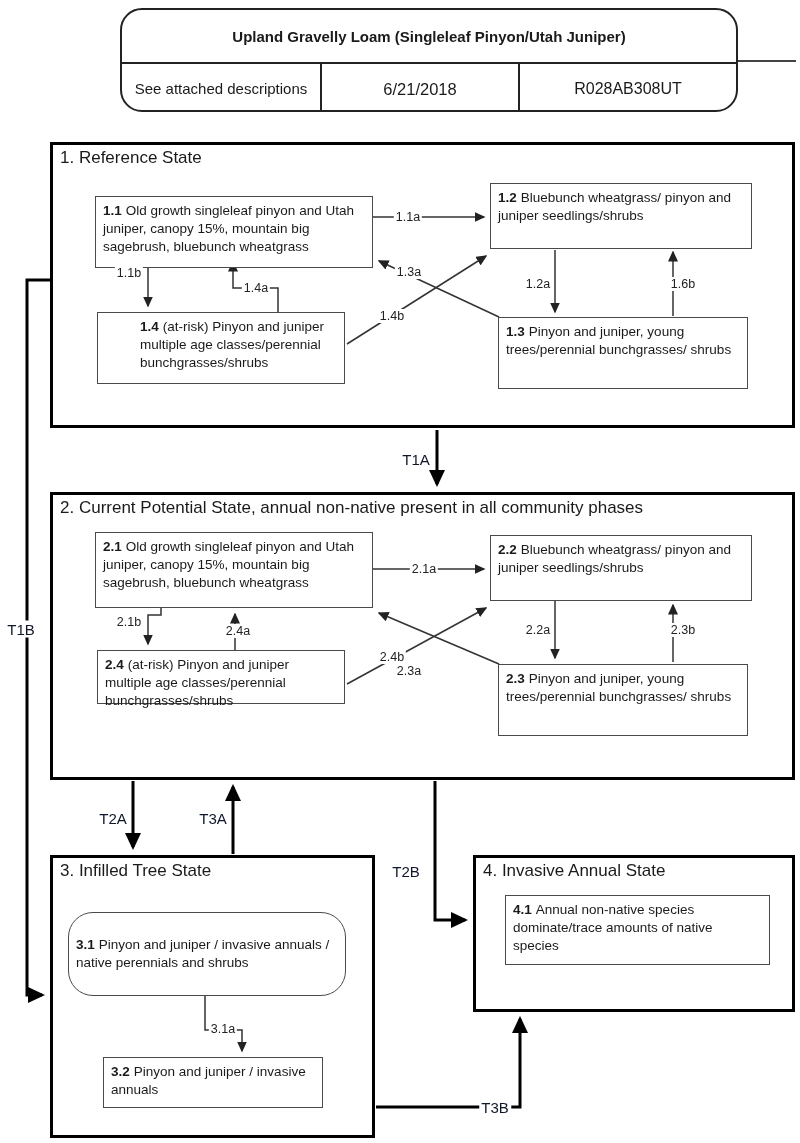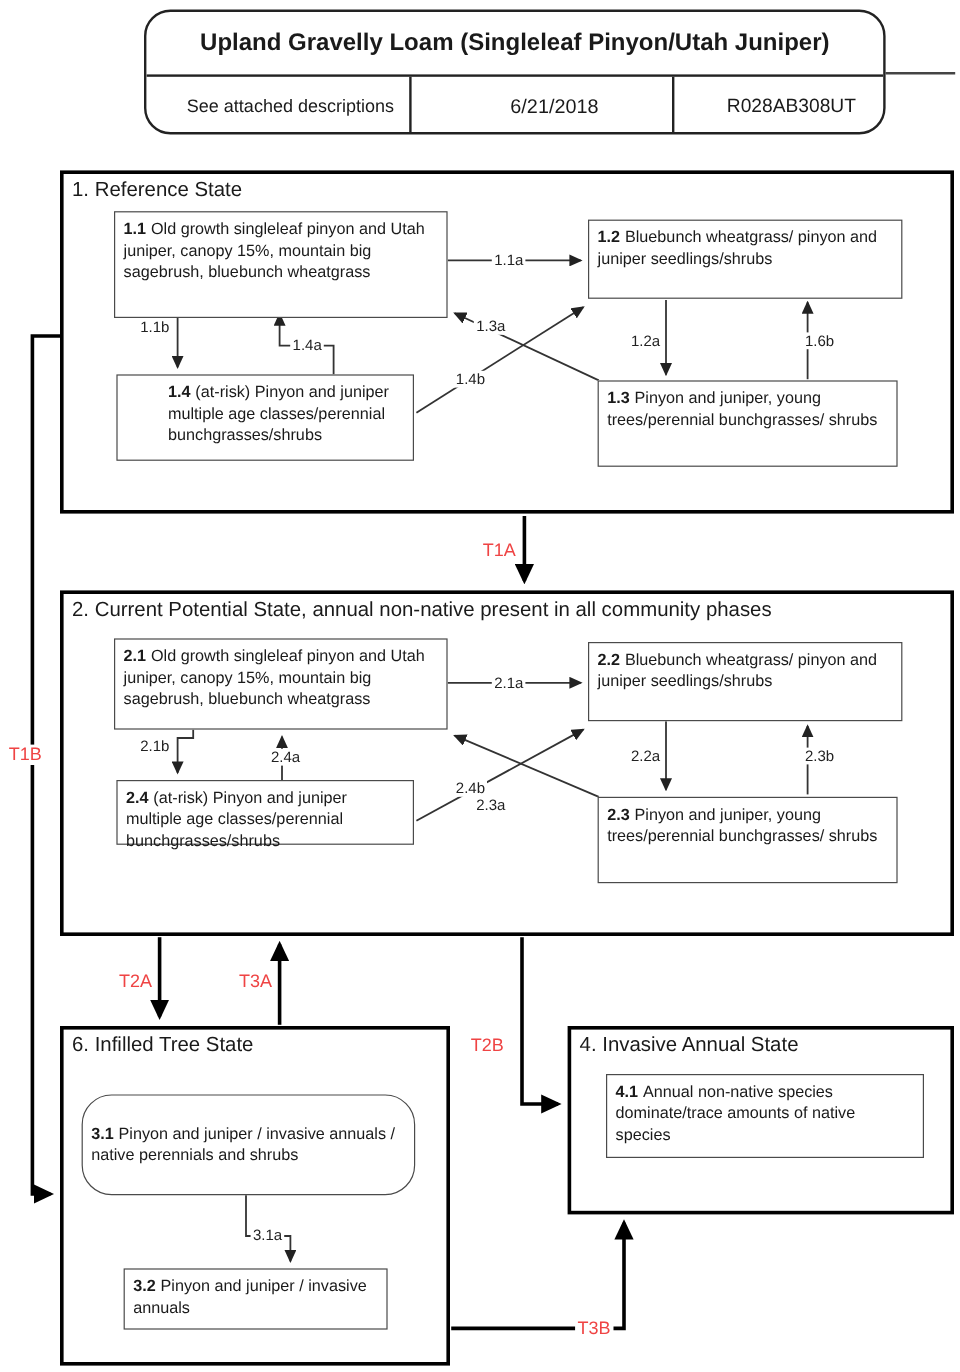--- a/index.html
+++ b/index.html
@@ -5,40 +5,40 @@
   html,body{margin:0;padding:0;background:#fff;}
   #canvas{
     position:relative;width:800px;height:1143px;background:#fff;
     font-family:"Liberation Sans", sans-serif;color:#1a1a1a;overflow:hidden;
   }
   svg.lines{position:absolute;left:0;top:0;z-index:1;}
   .abs{position:absolute;box-sizing:border-box;}
   
   .hdr{border:2px solid #222;border-radius:22px;overflow:hidden;z-index:2;background:#fff;}
   .hdr-title{height:52px;display:flex;align-items:center;justify-content:center;
-    font-weight:bold;font-size:20px;border-bottom:2px solid #222;padding:0 24px;text-align:center;}
+    font-weight:bold;font-size:15px;border-bottom:2px solid #222;padding:0 24px;text-align:center;}
   .hdr-row{display:flex;height:50px;}
   .hdr-cell{display:flex;align-items:center;justify-content:center;text-align:center;
-    font-size:15px;line-height:1.25;padding-left:21px;}
+    font-size:15px;line-height:1.25;}
   .hdr-cell+.hdr-cell{border-left:2px solid #222;}
   .c1{width:198px;}.c2{width:196px;font-size:16.5px;}.c3{flex:1;font-size:16px;}
   
   .state{border:3px solid #000;z-index:2;background:transparent;}
   .state-title{position:absolute;left:7px;top:3px;font-size:17px;white-space:nowrap;}
   
   .phase{border:1.5px solid #4a4a4a;background:#fff;z-index:3;padding:5px 7px;
     font-size:13.5px;line-height:1.32;}
   .phase b{margin-right:4px;}
   .vcenter{display:flex;align-items:center;border-radius:25px;}
   .vcenter .inner{width:100%;}
   
   .plabel{position:absolute;z-index:4;transform:translate(-50%,-50%);
     font-size:12.5px;background:#fff;padding:0 2px;white-space:nowrap;color:#222;}
   .tlabel{position:absolute;z-index:4;transform:translate(-50%,-50%);
-    font-size:15px;background:#fff;padding:0 2px;white-space:nowrap;color:#ef4444;}
+    font-size:15px;background:#fff;padding:0 2px;white-space:nowrap;color:#0f172a;}
 </style>
 </head>
 <body>
 
 <div id="canvas">
 
   <svg class="lines" width="800" height="1143" viewBox="0 0 800 1143">
     <defs>
       <marker id="ah" markerUnits="userSpaceOnUse" markerWidth="11" markerHeight="10" refX="9.5" refY="5" orient="auto">
         <path d="M0,0 L11,5 L0,10 z" fill="#222"></path>
@@ -81,21 +81,21 @@
     <div class="hdr-row">
       <div class="hdr-cell c1">See attached descriptions</div>
       <div class="hdr-cell c2">6/21/2018</div>
       <div class="hdr-cell c3">R028AB308UT</div>
     </div>
   </div>
 
   <div class="abs state" style="left:50px;top:142px;width:745px;height:286px;">
     <div class="state-title">1. Reference State</div>
   </div>
-  <div class="abs phase" style="left:95px;top:176px;width:278px;height:89px;">
+  <div class="abs phase" style="left:95px;top:196px;width:278px;height:72px;">
     <b>1.1</b><span>Old growth singleleaf pinyon and Utah juniper, canopy 15%, mountain big sagebrush, bluebunch wheatgrass</span>
   </div>
   <div class="abs phase" style="left:490px;top:183px;width:262px;height:66px;">
     <b>1.2</b><span>Bluebunch wheatgrass/ pinyon and juniper seedlings/shrubs</span>
   </div>
   <div class="abs phase" style="left:498px;top:317px;width:250px;height:72px;">
     <b>1.3</b><span>Pinyon and juniper, young trees/perennial bunchgrasses/ shrubs</span>
   </div>
   <div class="abs phase" style="left:97px;top:312px;width:248px;height:72px;padding-left:42px;">
     <b>1.4</b><span>(at-risk) Pinyon and juniper multiple age classes/perennial bunchgrasses/shrubs</span>
@@ -111,39 +111,39 @@
     <b>2.2</b><span>Bluebunch wheatgrass/ pinyon and juniper seedlings/shrubs</span>
   </div>
   <div class="abs phase" style="left:498px;top:664px;width:250px;height:72px;">
     <b>2.3</b><span>Pinyon and juniper, young trees/perennial bunchgrasses/ shrubs</span>
   </div>
   <div class="abs phase" style="left:97px;top:650px;width:248px;height:54px;">
     <b>2.4</b><span>(at-risk) Pinyon and juniper multiple age classes/perennial bunchgrasses/shrubs</span>
   </div>
 
   <div class="abs state" style="left:50px;top:855px;width:325px;height:283px;">
-    <div class="state-title">6. Infilled Tree State</div>
+    <div class="state-title">3. Infilled Tree State</div>
   </div>
   <div class="abs phase vcenter" style="left:68px;top:912px;width:278px;height:84px;">
     <div class="inner">
       <b>3.1</b><span>Pinyon and juniper / invasive annuals / native perennials and shrubs</span>
     </div>
   </div>
   <div class="abs phase" style="left:103px;top:1057px;width:220px;height:51px;">
     <b>3.2</b><span>Pinyon and juniper / invasive annuals</span>
   </div>
 
   <div class="abs state" style="left:473px;top:855px;width:322px;height:157px;">
     <div class="state-title">4. Invasive Annual State</div>
   </div>
   <div class="abs phase" style="left:505px;top:895px;width:265px;height:70px;">
     <b>4.1</b><span>Annual non-native species dominate/trace amounts of native species</span>
   </div>
 
-  <div class="plabel" style="left:424px;top:217px;">1.1a</div>
+  <div class="plabel" style="left:408px;top:217px;">1.1a</div>
   <div class="plabel" style="left:129px;top:273px;">1.1b</div>
   <div class="plabel" style="left:256px;top:288px;">1.4a</div>
   <div class="plabel" style="left:538px;top:284px;">1.2a</div>
   <div class="plabel" style="left:683px;top:284px;">1.6b</div>
   <div class="plabel" style="left:409px;top:272px;">1.3a</div>
   <div class="plabel" style="left:392px;top:316px;">1.4b</div>
 
   <div class="plabel" style="left:424px;top:569px;">2.1a</div>
   <div class="plabel" style="left:129px;top:622px;">2.1b</div>
   <div class="plabel" style="left:238px;top:631px;">2.4a</div>

